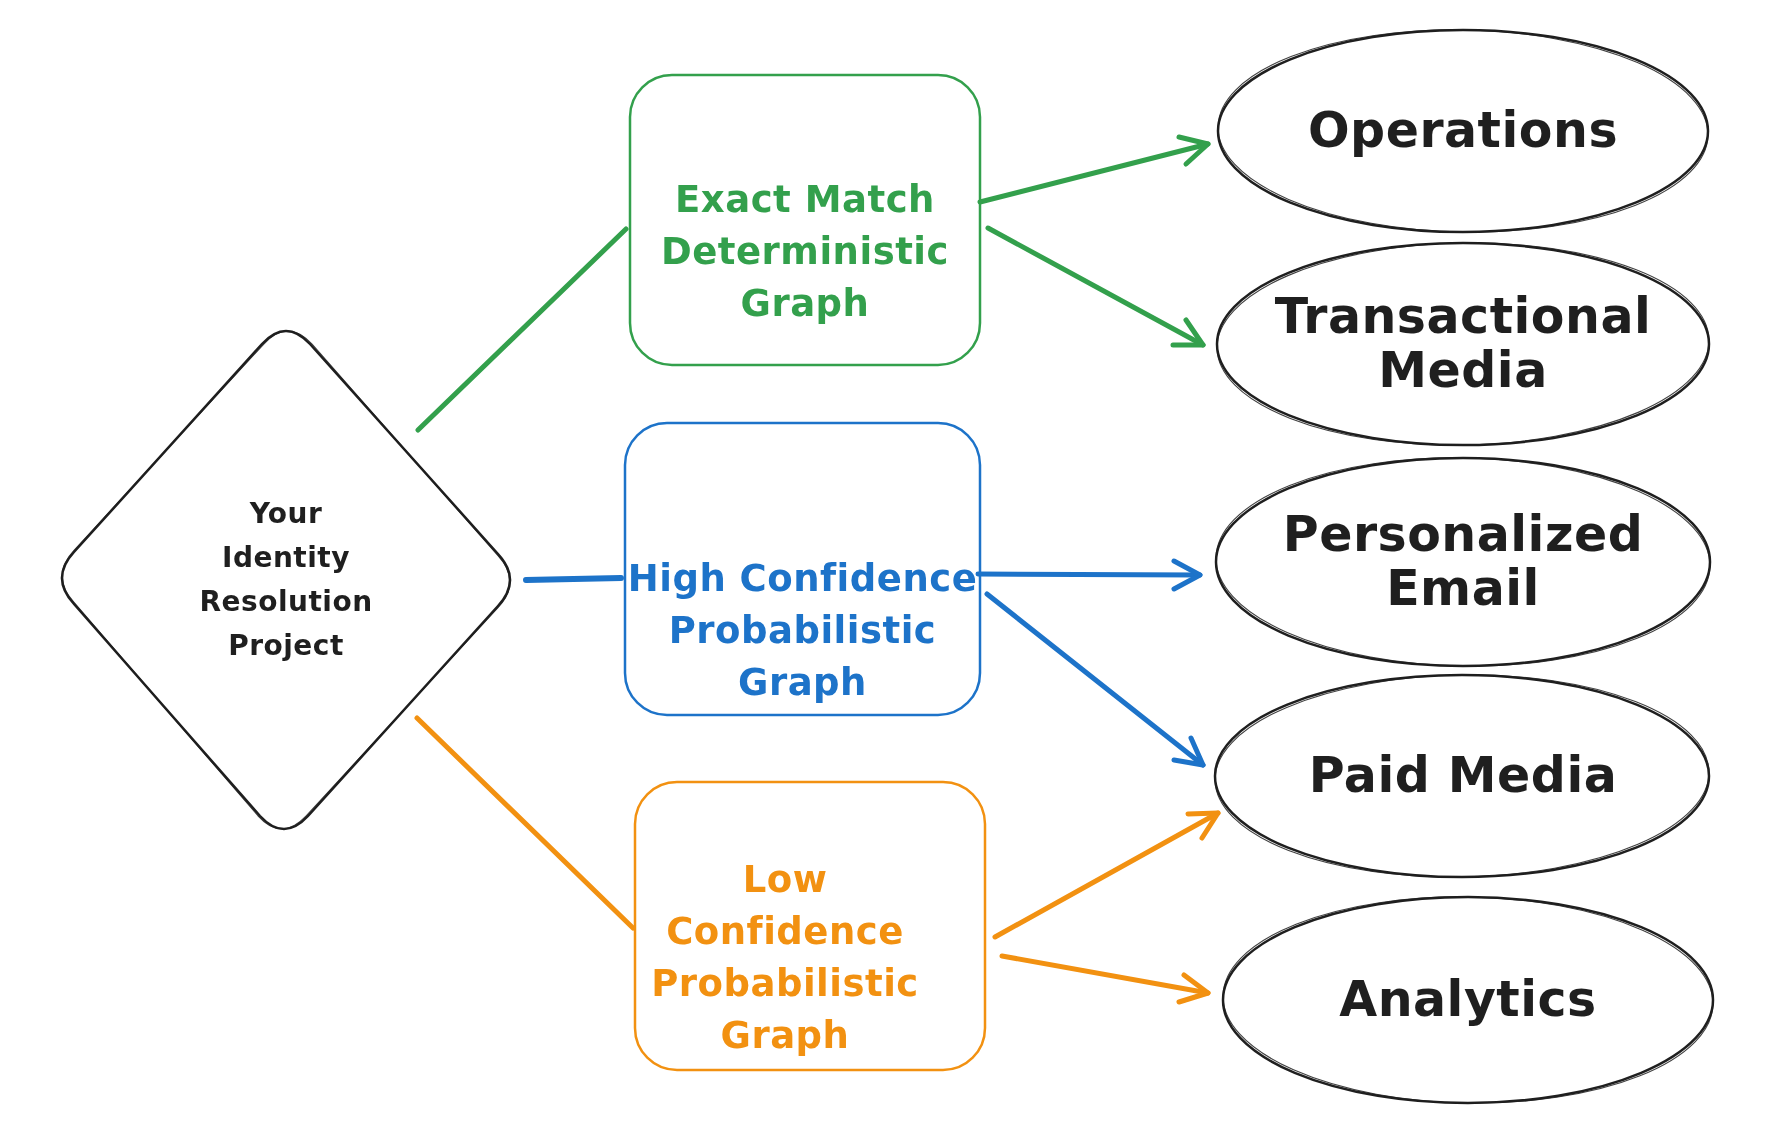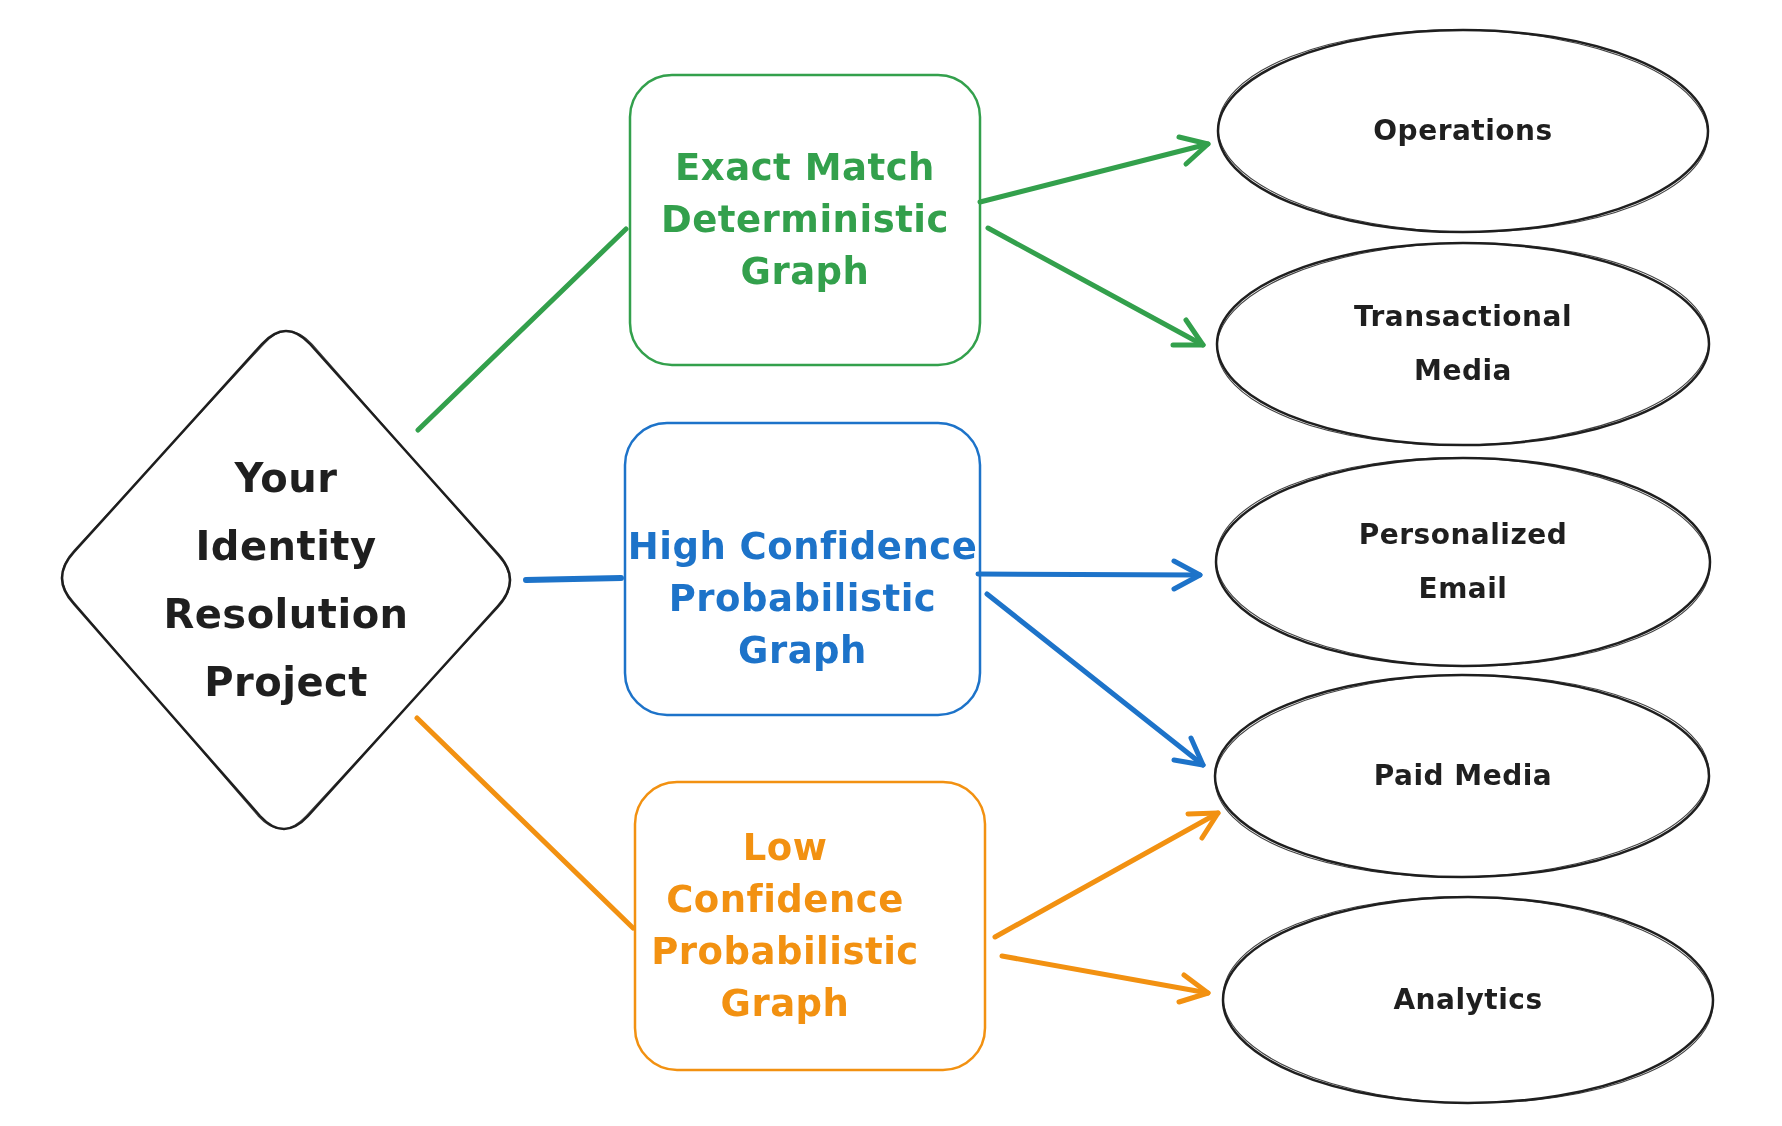--- a/index.html
+++ b/index.html
@@ -20,26 +20,26 @@
     display: flex;
     align-items: center;
     justify-content: center;
     text-align: center;
     white-space: pre-line;
     font-weight: 600;
     letter-spacing: 0.5px;
     color: var(--ink, #1f1f1f);
     pointer-events: none;
   }
-  .lbl-diamond   { left: 86px;   top: 430px; width: 400px; height: 300px; font-size: 40px; line-height: 68px; }
-  .lbl-box       { font-size: 37px; line-height: 52px; }
+  .lbl-diamond   { left: 86px;   top: 430px; width: 400px; height: 300px; font-size: 28px; line-height: 44px; }
+  .lbl-box       { font-size: 37px; line-height: 52px; margin-top: 32px; }
   .lbl-green     { left: 630px;  top: 75px;  width: 350px; height: 290px; color: var(--green); }
   .lbl-blue      { left: 625px;  top: 423px; width: 355px; height: 352px; color: var(--blue); }
   .lbl-orange    { left: 635px;  top: 782px; width: 300px; height: 288px; color: var(--orange); }
-  .lbl-ellipse   { font-size: 28px; line-height: 54px; }
+  .lbl-ellipse   { font-size: 49px; line-height: 54px; }
   .lbl-operations    { left: 1218px; top: 30px;  width: 490px; height: 202px; }
   .lbl-transactional { left: 1217px; top: 243px; width: 492px; height: 202px; }
   .lbl-personalized  { left: 1216px; top: 458px; width: 494px; height: 208px; }
   .lbl-paid-media    { left: 1216px; top: 675px; width: 494px; height: 202px; }
   .lbl-analytics     { left: 1223px; top: 897px; width: 490px; height: 206px; }
 
   .shape      { fill: none; stroke: var(--ink); stroke-width: 2.5; stroke-linejoin: round; stroke-linecap: round; }
   .shape-echo { fill: none; stroke: var(--ink); stroke-width: 1.1; stroke-linejoin: round; stroke-linecap: round; opacity: 0.85; }
   .box-green  { stroke: var(--green); }
   .box-blue   { stroke: var(--blue); }

